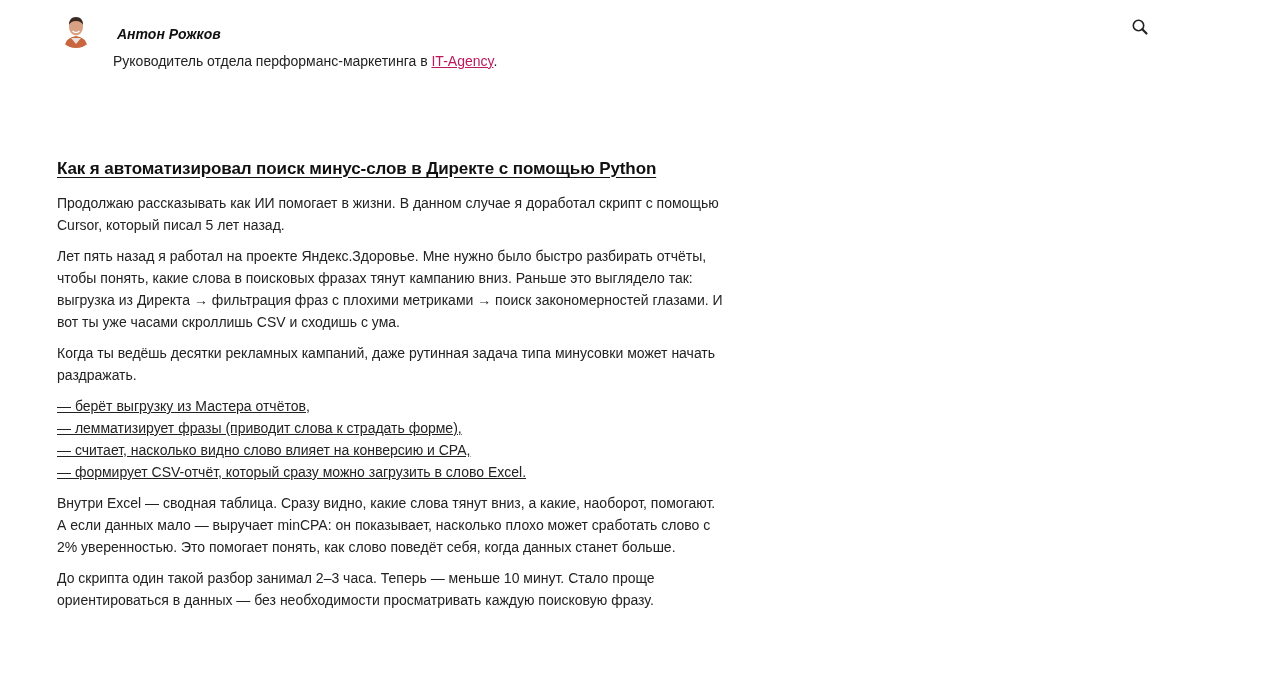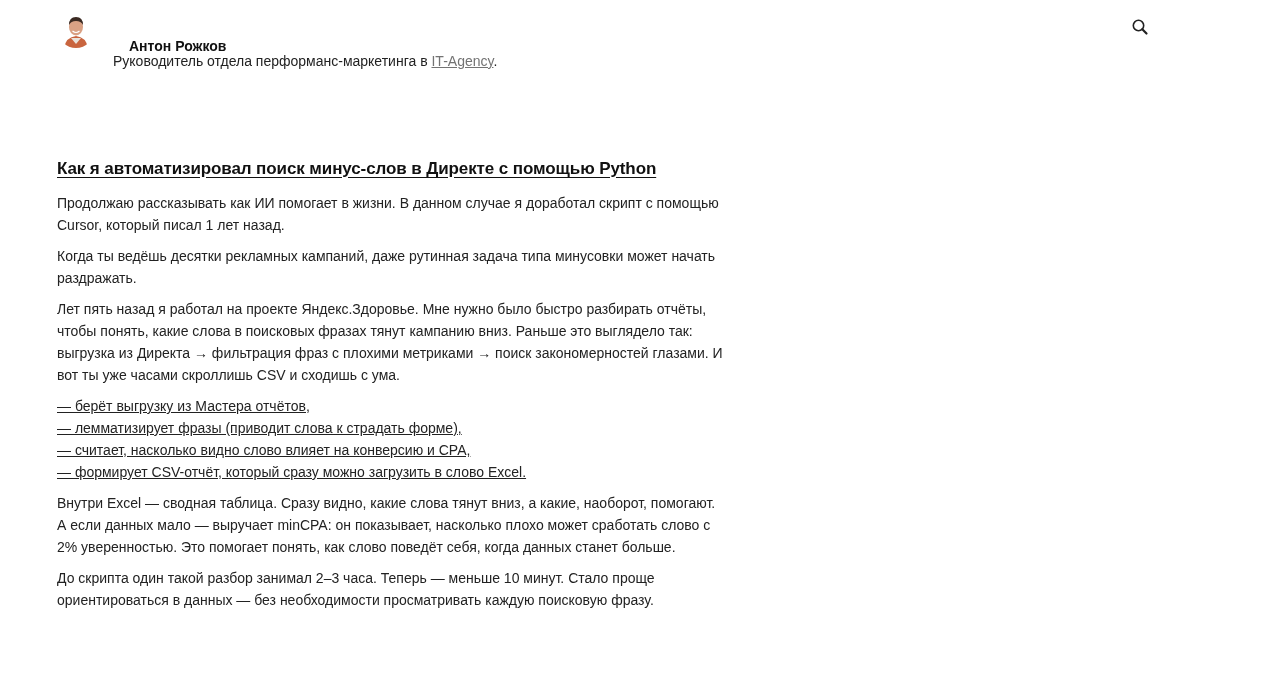--- a/index.html
+++ b/index.html
@@ -31,33 +31,34 @@
     overflow: hidden;
     background: #ffffff;
   }
   .author-name {
     position: absolute;
     left: 55px;
     top: 10px;
     font-size: 14px;
     font-weight: bold;
     color: #111;
-    margin: 16px;
+    margin: 4px;
+    font-style: italic;
   }
   .author-bio {
     position: absolute;
     left: 55px;
     top: 38px;
     font-size: 14px;
     line-height: 23px;
     color: #222;
     width: 640px;
   }
   .author-bio a {
-    color: #737373;
+    color: #be185d;
     text-decoration: underline;
   }
   .search-btn {
     position: absolute;
     left: 1131px;
     top: 18px;
     width: 20px;
     height: 20px;
     cursor: pointer;
   }
@@ -113,23 +114,23 @@
 <div class="search-btn">
   <svg width="20" height="20" viewBox="0 0 20 20">
     <circle cx="7.5" cy="7.5" r="5.2" stroke="#222" stroke-width="1.6" fill="none"></circle>
     <line x1="11.3" y1="11.3" x2="15.5" y2="15.5" stroke="#222" stroke-width="2.2" stroke-linecap="round"></line>
   </svg>
 </div>
 
 <article class="article">
   <h1 class="article-title">Как я автоматизировал поиск минус-слов в Директе с помощью Python</h1>
 
-  <p>Продолжаю рассказывать как ИИ помогает в жизни. В данном случае я доработал скрипт с помощью Cursor, который писал 1 лет назад.</p>
+  <p>Продолжаю рассказывать как ИИ помогает в жизни. В данном случае я доработал скрипт с помощью Cursor, который писал 5 лет назад.</p>
+  <p>Лет пять назад я работал на проекте Яндекс.Здоровье. Мне нужно было быстро разбирать отчёты, чтобы понять, какие слова в поисковых фразах тянут кампанию вниз. Раньше это выглядело так: выгрузка из Директа → фильтрация фраз с плохими метриками → поиск закономерностей глазами. И вот ты уже часами скроллишь CSV и сходишь с ума.</p>
   <p>Когда ты ведёшь десятки рекламных кампаний, даже рутинная задача типа минусовки может начать раздражать.</p>
-  <p>Лет пять назад я работал на проекте Яндекс.Здоровье. Мне нужно было быстро разбирать отчёты, чтобы понять, какие слова в поисковых фразах тянут кампанию вниз. Раньше это выглядело так: выгрузка из Директа → фильтрация фраз с плохими метриками → поиск закономерностей глазами. И вот ты уже часами скроллишь CSV и сходишь с ума.</p>
 
   <p class="list">
     <span>— берёт выгрузку из Мастера отчётов,</span><br>
     <span>— лемматизирует фразы (приводит слова к страдать форме),</span><br>
     <span>— считает, насколько видно слово влияет на конверсию и CPA,</span><br>
     <span>— формирует CSV-отчёт, который сразу можно загрузить в слово Excel.</span>
   </p>
 
   <p>Внутри Excel — сводная таблица. Сразу видно, какие слова тянут вниз, а какие, наоборот, помогают. А если данных мало — выручает minCPA: он показывает, насколько плохо может сработать слово с 2% уверенностью. Это помогает понять, как слово поведёт себя, когда данных станет больше.</p>
   <p>До скрипта один такой разбор занимал 2–3 часа. Теперь — меньше 10 минут. Стало проще ориентироваться в данных — без необходимости просматривать каждую поисковую фразу.</p>

